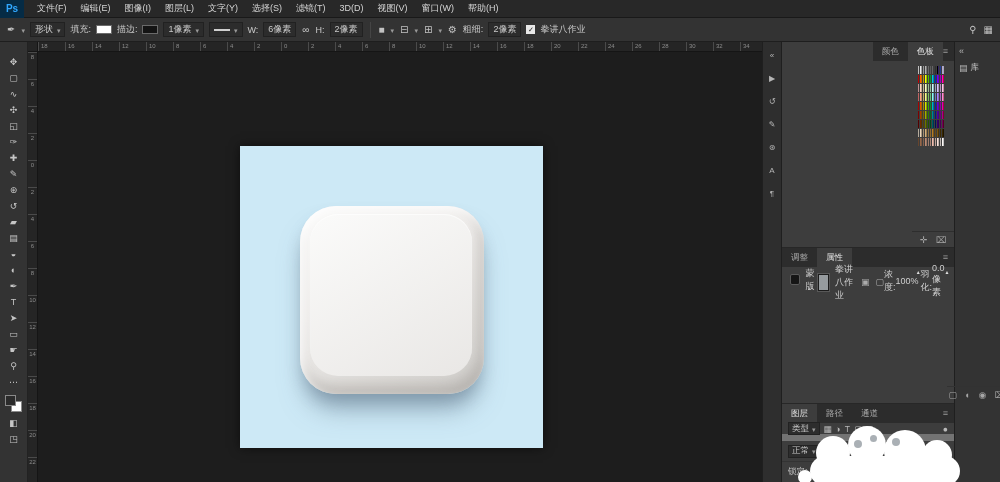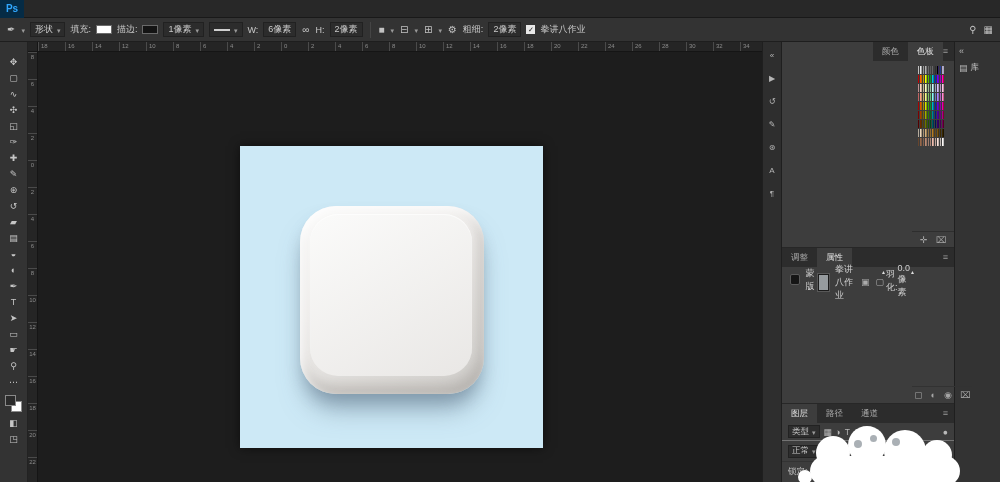--- a/index.html
+++ b/index.html
@@ -78,21 +78,21 @@
   .row-icons{margin-left:auto;display:flex;gap:6px;color:#ababab;font-size:9px;}
   .slider-row{display:flex;align-items:center;height:15px;margin-top:3px;}
   .slider-val{margin-left:auto;}
   .slider-track{position:relative;height:2px;background:#232323;margin:2px 1px 3px;}
   .slider-thumb{position:absolute;top:-2px;font-size:5px;color:#dedede;line-height:5px;}
   .thumb-right{right:-1px;} .thumb-left{left:-1px;}
   .prop-footer{margin-top:auto;display:flex;justify-content:flex-end;gap:8px;border-top:1px solid #323232;
     padding:3px 2px;color:#a5a5a5;font-size:9px;}
   
   .panel.layers{flex:1;border-bottom:0;}
-  .filter-row{display:flex;align-items:center;gap:4px;height:18px;padding:0 6px;font-size:8.5px;color:#c5c5c5;border-bottom:1px solid #737373;}
+  .filter-row{display:flex;align-items:center;gap:4px;height:18px;padding:0 6px;font-size:8.5px;color:#c5c5c5;border-bottom:7px solid #737373;}
   .mini-select{background:#2d2d2d;border:1px solid #222;height:13px;display:flex;align-items:center;gap:3px;padding:0 3px;}
   .f-icon{font-size:8.5px;color:#b9b9b9;}
   .row-spring{margin-left:auto;}
   .blend-row,.lock-row{display:flex;align-items:center;gap:4px;height:20px;padding:0 6px;font-size:8.5px;color:#c5c5c5;}
   .lock-row{border-top:1px solid #333;height:21px;}
   .l-icon{font-size:8px;color:#b0b0b0;}
   
   .blob{position:absolute;right:-12px;bottom:-4px;width:162px;height:54px;z-index:9;}
   .blob i{position:absolute;background:#fff;border-radius:50%;}
   .blob .b1{left:6px;bottom:0;width:150px;height:30px;border-radius:16px;}
@@ -109,20 +109,34 @@
   .right-rail{width:46px;flex:0 0 46px;background:#333;border-left:1px solid #1f1f1f;display:flex;flex-direction:column;padding-top:4px;}
   .rail-collapse{color:#b5b5b5;font-size:9px;padding:0 4px 4px;}
   .rail-item{display:flex;align-items:center;gap:3px;padding:2px 4px;color:#c5c5c5;font-size:8.5px;}
   .rail-icon{font-size:9px;color:#b5b5b5;}
 </style>
 </head>
 <body>
 
 <div class="menubar">
   <div class="ps-logo">Ps</div>
+  <div class="menus" style="display:flex;">
+
+  <span class="menu-item">文件(F)</span>
+      <span class="menu-item">编辑(E)</span>
+      <span class="menu-item">图像(I)</span>
+      <span class="menu-item">图层(L)</span>
+      <span class="menu-item">文字(Y)</span>
+      <span class="menu-item">选择(S)</span>
+      <span class="menu-item">滤镜(T)</span>
+      <span class="menu-item">3D(D)</span>
+      <span class="menu-item">视图(V)</span>
+      <span class="menu-item">窗口(W)</span>
+      <span class="menu-item">帮助(H)</span>
+    </div>
 </div>
 
 <div class="optionsbar">
   <span class="ob-icon">✒</span>
   <span class="caret"></span>
   <div class="ob-select">
     <span>形状</span>
     <span class="caret"></span>
   </div>
   <span>填充:</span>
@@ -442,20 +456,24 @@
           <span>蒙版</span>
         </div>
         <div class="path-row">
           <span class="path-thumb"></span>
           <span>拳讲八作业</span>
           <span class="row-icons">
             <span>▣</span>
             <span>▢</span>
           </span>
         </div>
+        <div class="slider-row">
+          <span>浓度:</span>
+          <span class="slider-val">100%</span>
+        </div>
         <div class="slider-track">
           <span class="slider-thumb thumb-right">▲</span>
         </div>
         <div class="slider-row">
           <span>羽化:</span>
           <span class="slider-val">0.0 像素</span>
         </div>
         <div class="slider-track">
           <span class="slider-thumb thumb-left">▲</span>
         </div>

